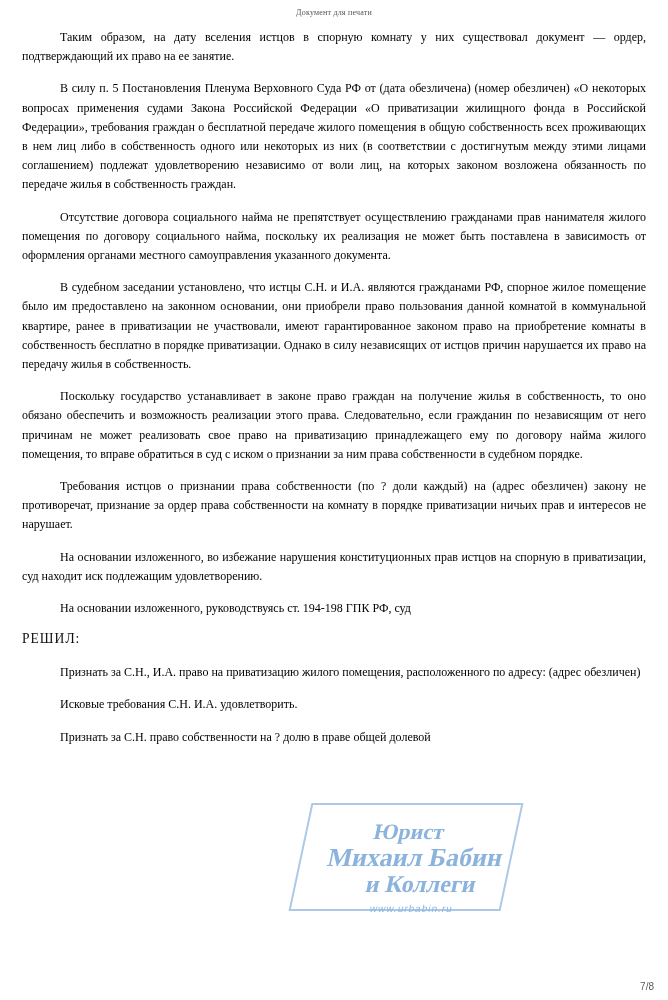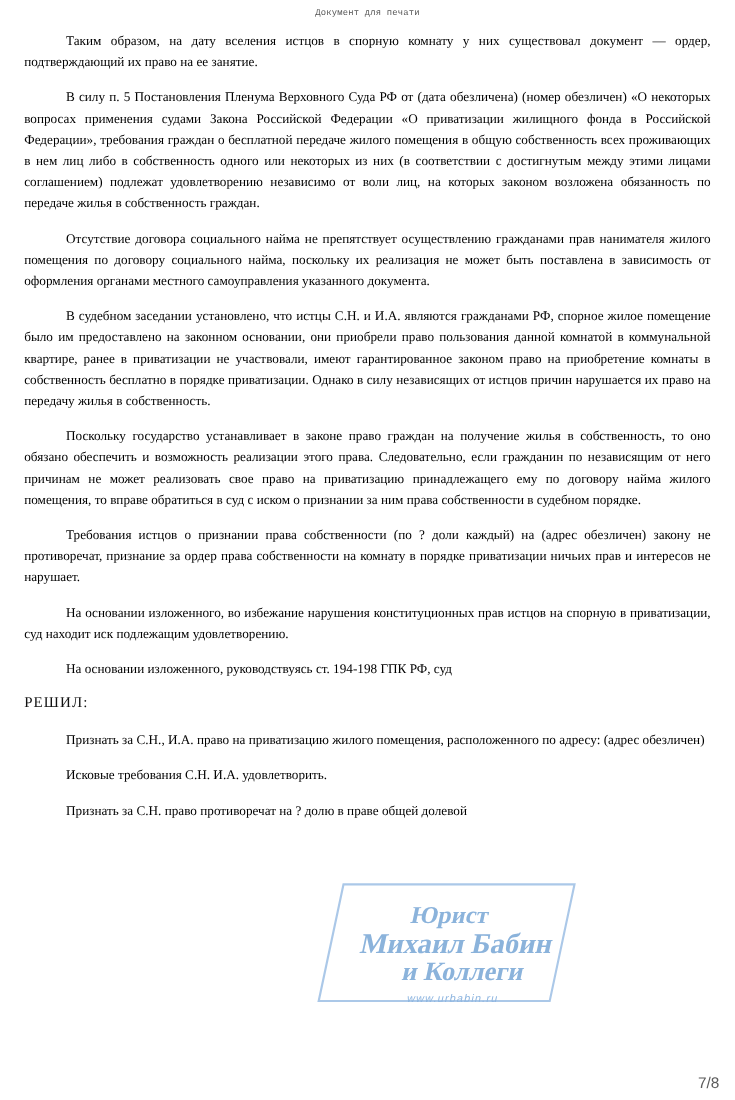--- a/index.html
+++ b/index.html
@@ -17,21 +17,21 @@
   }
   .page {
     position: relative;
     width: 668px;
     height: 1000px;
     box-sizing: border-box;
     padding: 8px 22px 0 22px;
   }
   .header-note {
     text-align: center;
-    font-family: Liberation Mono, monospace;
+    font-family: Liberation Serif, serif;
     font-size: 8px;
     color: #555555;
     letter-spacing: 0.2px;
     margin: 0 0 10px 0;
     height: 10px;
   }
   .doc-body {
     position: relative;
     z-index: 2;
   }
@@ -50,21 +50,21 @@
     margin: 6px 0 16px 0;
     font-size: 13.6px;
     letter-spacing: 1px;
   }
   
   .page-number {
     position: absolute;
     right: 14px;
     bottom: 8px;
     font-family: "Liberation Sans", sans-serif;
-    font-size: 14px;
+    font-size: 10px;
     color: #5b5b5b;
   }
   
   .stamp {
     position: absolute;
     left: 300px;
     top: 795px;
     width: 320px;
     height: 140px;
     z-index: 1;
@@ -139,17 +139,17 @@
     <p class="para">В судебном заседании установлено, что истцы         С.Н. и         И.А. являются гражданами РФ, спорное жилое помещение было им предоставлено на законном основании, они приобрели право пользования данной комнатой в коммунальной квартире, ранее в приватизации не участвовали, имеют гарантированное законом право на приобретение комнаты в собственность бесплатно в порядке приватизации. Однако в силу независящих от истцов причин нарушается их право на передачу жилья в собственность.</p>
     <p class="para">Поскольку государство устанавливает в законе право граждан на получение жилья в собственность, то оно обязано обеспечить и возможность реализации этого права. Следовательно, если гражданин по независящим от него причинам не может реализовать свое право на приватизацию принадлежащего ему по договору найма жилого помещения, то вправе обратиться в суд с иском о признании за ним права собственности в судебном порядке.</p>
     <p class="para">Требования истцов о признании права собственности (по ? доли каждый) на (адрес обезличен) закону не противоречат, признание за ордер права собственности на комнату в порядке приватизации ничьих прав и интересов не нарушает.</p>
     <p class="para">На основании изложенного, во избежание нарушения конституционных прав истцов на спорную в приватизации, суд находит иск подлежащим удовлетворению.</p>
     <p class="para">На основании изложенного, руководствуясь ст. 194-198 ГПК РФ, суд</p>
 
     <p class="ruling">РЕШИЛ:</p>
 
     <p class="para">Признать за         С.Н.,         И.А. право на приватизацию жилого помещения, расположенного по адресу: (адрес обезличен)</p>
     <p class="para">Исковые требования         С.Н.         И.А. удовлетворить.</p>
-    <p class="para">Признать за         С.Н. право противоречат на ? долю в праве общей долевой</p>
+    <p class="para">Признать за         С.Н. право собственности на ? долю в праве общей долевой</p>
   </div>
 
   <div class="page-number">7/8</div>
 </div>
 
 </body></html>

